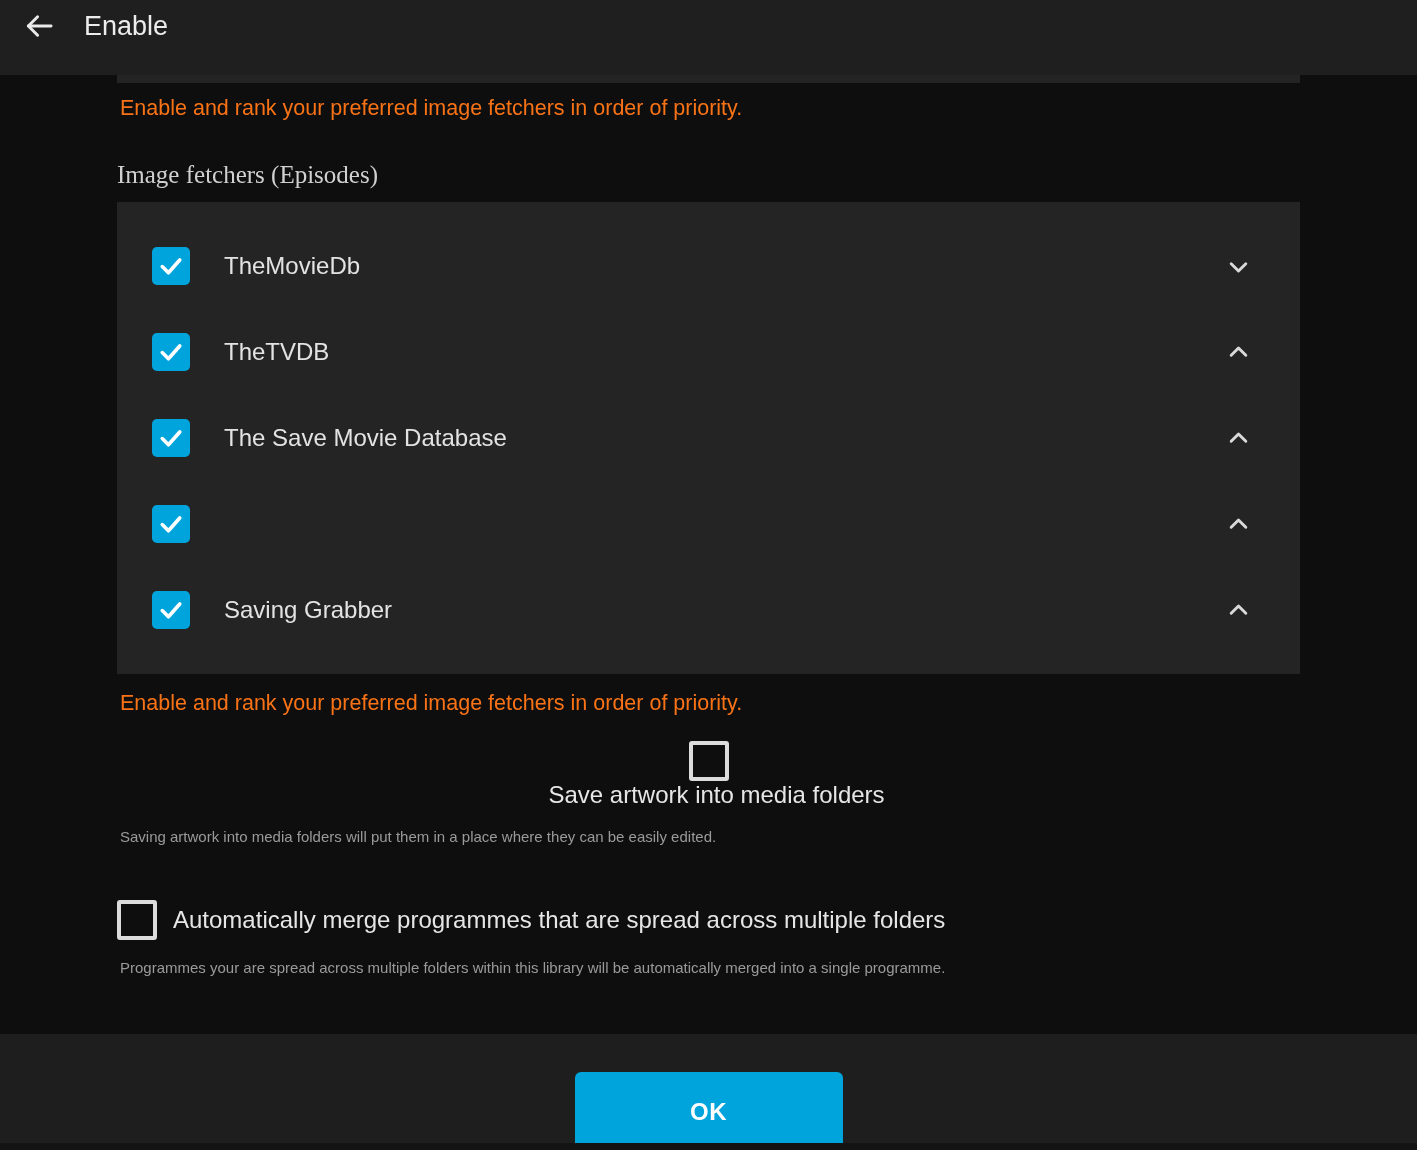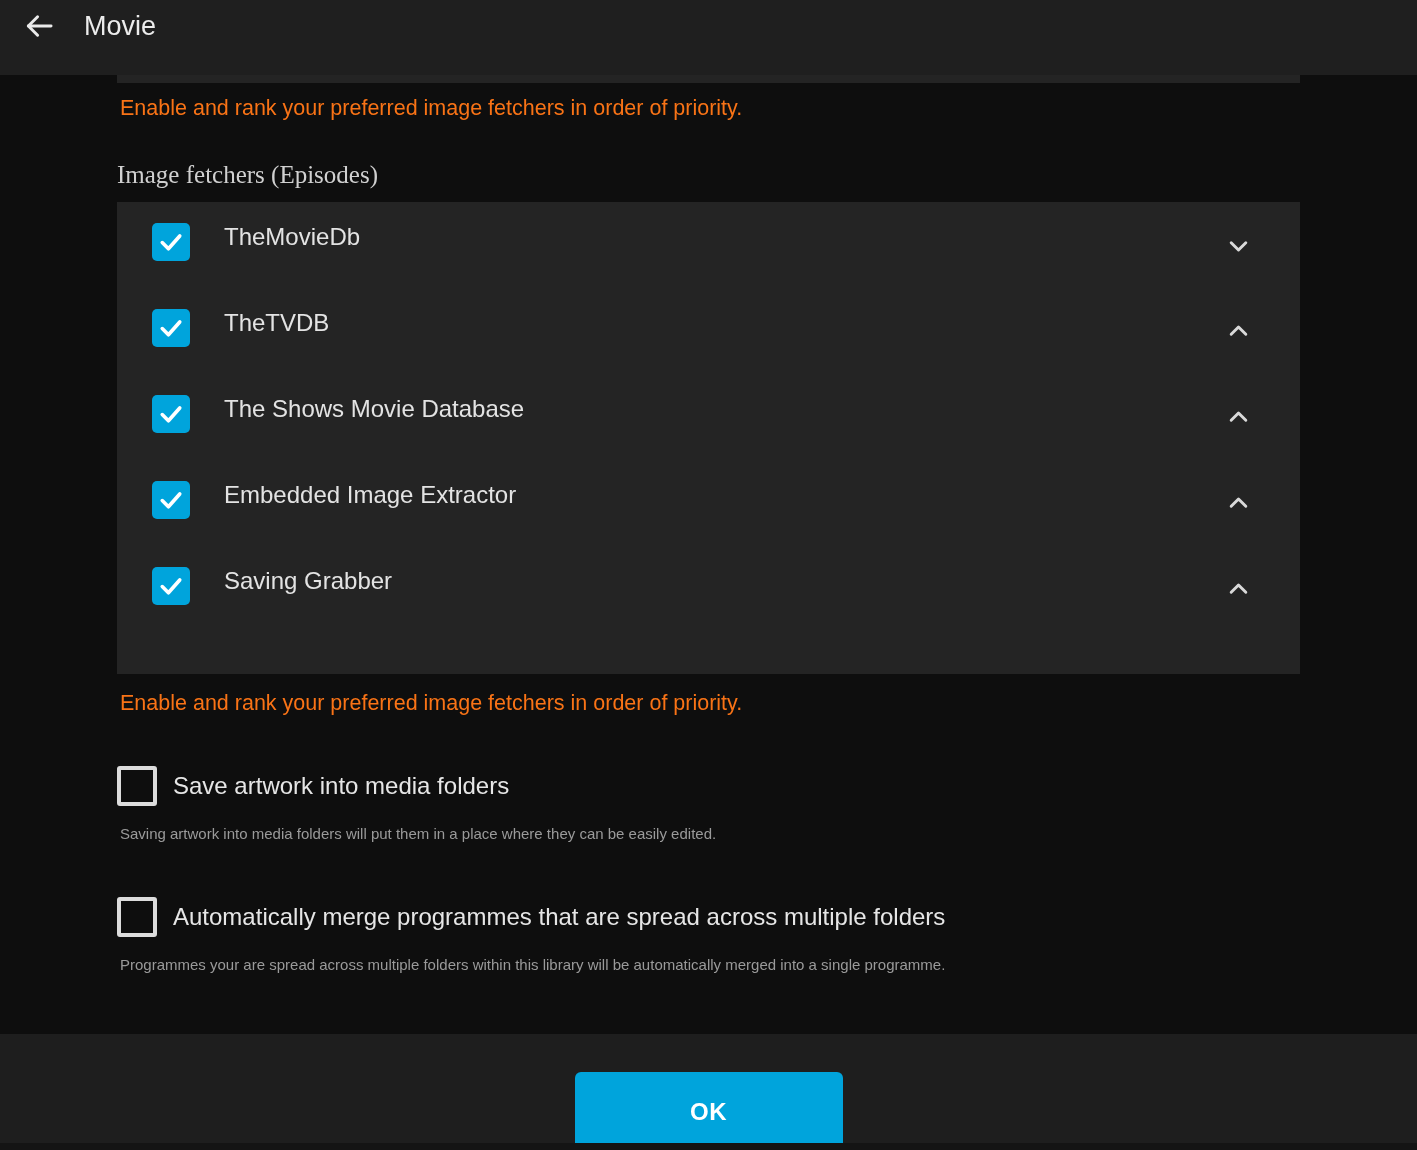--- a/index.html
+++ b/index.html
@@ -42,21 +42,21 @@
   .section-heading{
     font-size:25px;font-weight:400;color:#d0d0d0;
     margin:38px 0 0 0;line-height:31px;font-family:Liberation Serif, serif;
   }
   
   .fetcher-list{
     margin-top:12px;background:#242424;
     padding:21px 0;
   }
   .fetcher-row{
-    display:flex;align-items:flex-start;height:86px;
+    display:flex;align-items:center;height:86px;
   }
   .checkbox-checked{
     width:38px;height:38px;margin-left:35px;flex:0 0 auto;
     background:#00a4dc;border-radius:5px;
     display:flex;align-items:center;justify-content:center;
     cursor:pointer;
   }
   .checkbox-checked svg{width:28px;height:28px;stroke:#fff;fill:none;
     stroke-width:3.1;stroke-linecap:round;stroke-linejoin:round;}
   .fetcher-label{
@@ -68,21 +68,21 @@
     border:none;background:transparent;padding:0;cursor:pointer;
     display:flex;align-items:center;justify-content:center;
   }
   .sort-btn svg{width:27px;height:27px;stroke:#d9d9d9;fill:none;
     stroke-width:2.6;stroke-linecap:round;stroke-linejoin:round;}
   .sort-btn.chev-up svg{transform:rotate(180deg);}
   
   .option-row{
     display:flex;align-items:center;cursor:pointer;
   }
-  .option-row.first{margin-top:50px;}
+  .option-row.first{margin-top:25px;flex-direction:column;}
   .option-row.second{margin-top:48px;text-align:right;}
   .checkbox-unchecked{
     width:32px;height:32px;flex:0 0 auto;
     border:4px solid #dcdcdc;border-radius:3px;
     background:transparent;
   }
   .option-label{
     margin-left:16px;font-size:24px;color:#e6e6e6;
   }
   .option-desc{
@@ -113,21 +113,21 @@
 
   <div class="app-header">
     <button class="back-btn">
       <span style="display:flex">
         <svg viewBox="0 0 24 24">
           <line x1="20.5" y1="12" x2="4.5" y2="12"></line>
           <polyline points="11,5.5 4.5,12 11,18.5"></polyline>
         </svg>
       </span>
     </button>
-    <h2 class="header-title">Movie</h2>
+    <h2 class="header-title">Enable</h2>
   </div>
 
   <div class="content">
 
     <div class="prev-list-remnant"></div>
 
     <div class="field-note">Enable and rank your preferred image fetchers in order of priority.</div>
 
     <h3 class="section-heading">Image fetchers (Episodes)</h3>
 
@@ -165,37 +165,36 @@
     </button>
   </div>
         <div class="fetcher-row">
     <span class="checkbox-checked">
       <span style="display:flex">
         <svg viewBox="0 0 24 24">
                 <polyline points="4.5,12.5 9.8,17.8 19.5,6.8"></polyline>
               </svg>
       </span>
     </span>
-    <span class="fetcher-label">The Shows Movie Database</span>
-    <span class="row-spacer"></span>
-    <button class="sort-btn chev-up">
-      <svg viewBox="0 0 24 24">
-              <polyline points="5.5,9.5 12,16 18.5,9.5"></polyline>
-            </svg>
-    </button>
-  </div>
-        <div class="fetcher-row">
-    <span class="checkbox-checked">
-      <span style="display:flex">
-        <svg viewBox="0 0 24 24">
-                <polyline points="4.5,12.5 9.8,17.8 19.5,6.8"></polyline>
-              </svg>
-      </span>
-    </span>
-    <span class="fetcher-label">Embedded Image Extractor</span>
+    <span class="fetcher-label">The Save Movie Database</span>
+    <span class="row-spacer"></span>
+    <button class="sort-btn chev-up">
+      <svg viewBox="0 0 24 24">
+              <polyline points="5.5,9.5 12,16 18.5,9.5"></polyline>
+            </svg>
+    </button>
+  </div>
+        <div class="fetcher-row">
+    <span class="checkbox-checked">
+      <span style="display:flex">
+        <svg viewBox="0 0 24 24">
+                <polyline points="4.5,12.5 9.8,17.8 19.5,6.8"></polyline>
+              </svg>
+      </span>
+    </span>
     <span class="row-spacer"></span>
     <button class="sort-btn chev-up">
       <svg viewBox="0 0 24 24">
               <polyline points="5.5,9.5 12,16 18.5,9.5"></polyline>
             </svg>
     </button>
   </div>
         <div class="fetcher-row">
     <span class="checkbox-checked">
       <span style="display:flex">

